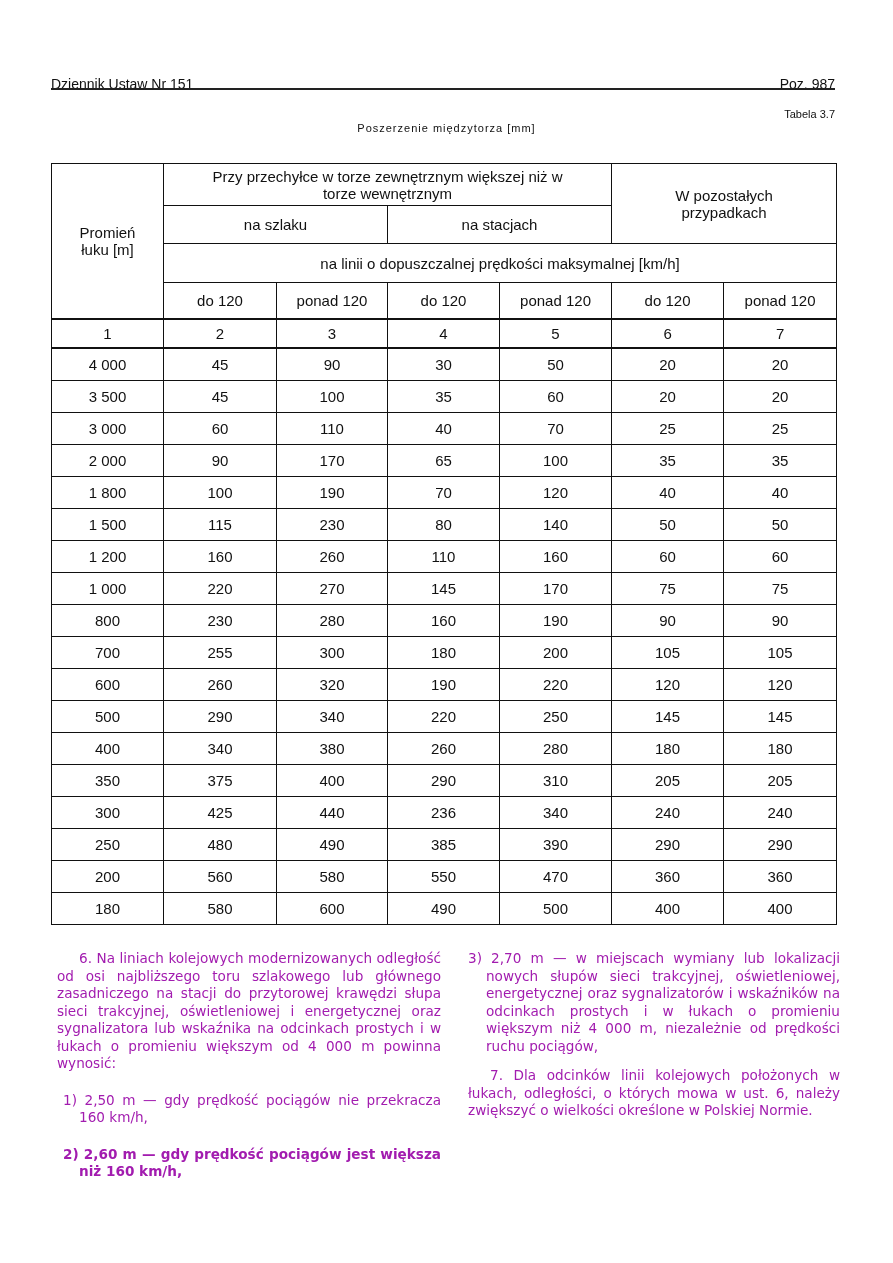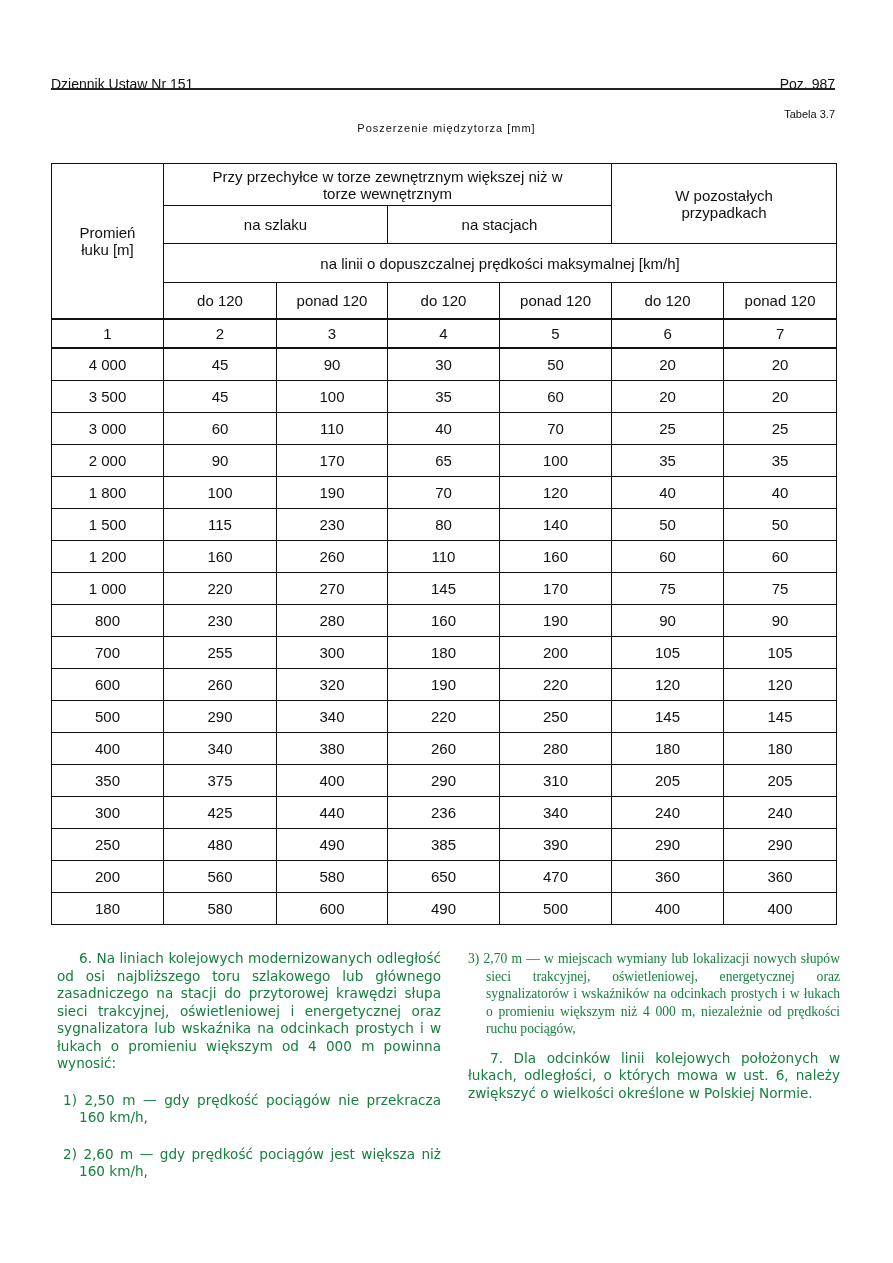--- a/index.html
+++ b/index.html
@@ -12,27 +12,27 @@
   .tabnum { position: absolute; top: 108px; right: 58px; font-size: 11px; }
   .tabtitle { position: absolute; top: 122px; left: 0; width: 893px; text-align: center; font-size: 11px; letter-spacing: 1px; }
   table.t { position: absolute; top: 163px; left: 51px; width: 785px; border-collapse: collapse; font-size: 15px; table-layout: fixed; }
   table.t td { border: 1.5px solid #111; text-align: center; vertical-align: middle; padding: 0; line-height: 17px; }
   table.t tr.h1 td { height: 41px; }
   table.t tr.h2 td { height: 37px; }
   table.t tr.h3 td { height: 38px; }
   table.t tr.h4 td { height: 35px; }
   table.t tr.num td { height: 27px; border-bottom: 2.5px solid #111; border-top: 2.5px solid #111; }
   table.t tr.row td { height: 31px; }
-  .txt { position: absolute; font-family: "DejaVu Sans", sans-serif; font-size: 13.6px; line-height: 17.5px; color: #15803d; text-align: justify; }
+  .txt { position: absolute; font-family: "DejaVu Sans", sans-serif; font-size: 13.6px; line-height: 17.5px; color: #a21caf; text-align: justify; }
   .col-l { left: 57px; width: 384px; }
   .col-r { left: 468px; width: 372px; }
   .p { margin: 0; }
   .indent { text-indent: 22px; }
   .li { padding-left: 22px; text-indent: -16px; }
-  .li-r { padding-left: 18px; text-indent: -18px; font-family: Liberation Serif, serif; }
+  .li-r { padding-left: 18px; text-indent: -18px; }
 </style>
 </head>
 <body>
 
 <div class="hdr">
   <span class="l">Dziennik Ustaw Nr 151</span>
   <span class="r">Poz. 987</span>
 </div>
 <div class="hdr-rule"></div>
 
@@ -222,39 +222,39 @@
         <td>490</td>
         <td>385</td>
         <td>390</td>
         <td>290</td>
         <td>290</td>
       </tr>
       <tr class="row">
         <td>200</td>
         <td>560</td>
         <td>580</td>
-        <td>650</td>
+        <td>550</td>
         <td>470</td>
         <td>360</td>
         <td>360</td>
       </tr>
       <tr class="row">
         <td>180</td>
         <td>580</td>
         <td>600</td>
         <td>490</td>
         <td>500</td>
         <td>400</td>
         <td>400</td>
       </tr>
     </tbody>
 </table>
 
 <div class="txt col-l" style="top:950px;">
   <p class="p indent">6. Na liniach kolejowych modernizowanych odległość od osi najbliższego toru szlakowego lub głównego zasadniczego na stacji do przytorowej krawędzi słupa sieci trakcyjnej, oświetleniowej i energetycznej oraz sygnalizatora lub wskaźnika na odcinkach prostych i w łukach o promieniu większym od 4 000 m powinna wynosić:</p>
   <p class="p li" style="margin-top:19px;">1) 2,50 m — gdy prędkość pociągów nie przekracza 160 km/h,</p>
-  <p class="p li" style="margin-top:19px;">2) 2,60 m — gdy prędkość pociągów jest większa niż 160 km/h,</p>
+  <p class="p li" style="margin-top:19px;font-weight:bold;">2) 2,60 m — gdy prędkość pociągów jest większa niż 160 km/h,</p>
 </div>
 
 <div class="txt col-r" style="top:950px;">
   <p class="p li-r">3) 2,70 m — w miejscach wymiany lub lokalizacji nowych słupów sieci trakcyjnej, oświetleniowej, energetycznej oraz sygnalizatorów i wskaźników na odcinkach prostych i w łukach o promieniu większym niż 4 000 m, niezależnie od prędkości ruchu pociągów,</p>
   <p class="p indent" style="margin-top:12px;">7. Dla odcinków linii kolejowych położonych w łukach, odległości, o których mowa w ust. 6, należy zwiększyć o wielkości określone w Polskiej Normie.</p>
 </div>
 
 </body></html>

